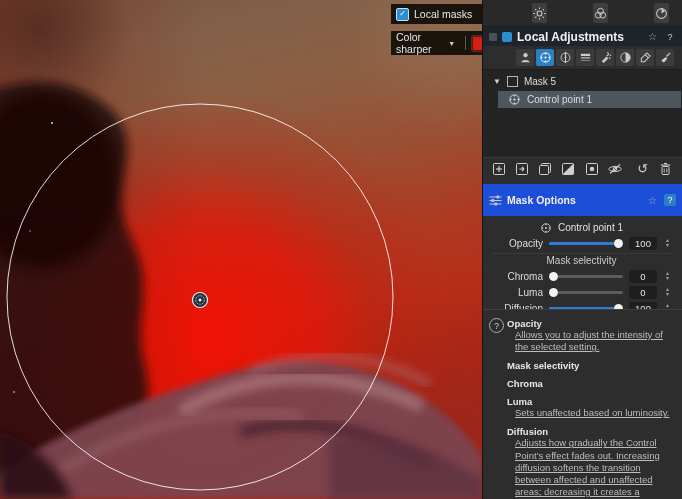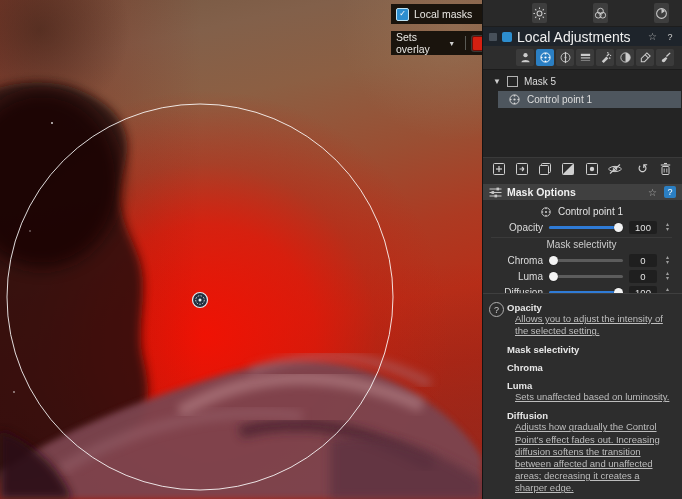--- a/index.html
+++ b/index.html
@@ -33,41 +33,41 @@
   .panel{position:absolute;left:482px;top:0;width:200px;height:499px;background:#2d2d2d;border-left:1px solid #141414;box-sizing:border-box;display:flex;flex-direction:column;}
 
   .top-toolbar{height:26px;flex:none;background:#292929;border-bottom:1px solid #1d1d1d;display:flex;align-items:center;padding:0 5px;gap:2px;}
   .tab-btn{flex:1;height:20px;background:#3e3e3e;border-radius:2px;display:flex;align-items:center;justify-content:flex-start;color:#c9c9c9;margin-left:44px;}
   .tab-btn.active{background:#2b7fc3;color:#fff;}
   .fx-glyph{font-size:11px;font-style:italic;color:#d4d4d4;font-family:"Liberation Serif",serif;}
 
   .la-header{height:19px;flex:none;background:#1e242b;display:flex;align-items:center;gap:5px;padding:0 6px;}
   .grip{width:8px;height:8px;background:#47505a;border-radius:1px;flex:none;}
   .toggle-blue{width:10px;height:10px;background:#2d8ecf;border-radius:2px;flex:none;}
-  .hdr-title{font-size:14px;font-weight:normal;color:#f0f0f0;flex:1;white-space:nowrap;}
+  .hdr-title{font-size:12px;font-weight:bold;color:#f0f0f0;flex:1;white-space:nowrap;}
   .hdr-ico{color:#b5b5b5;font-size:10px;flex:none;padding:0 2px;}
   .help-btn{width:12px;height:12px;border-radius:2px;font-size:9px;color:#cfcfcf;display:flex;align-items:center;justify-content:center;flex:none;}
   .help-btn.active{background:#2b7fc3;color:#fff;}
 
   .tools-row{height:23px;flex:none;display:flex;align-items:center;justify-content:flex-end;gap:2px;padding:0 8px;background:#2d2d2d;}
   .tool-btn{width:18px;height:17px;background:#3b3b3b;border-radius:2px;display:flex;align-items:center;justify-content:center;}
   .tool-btn.active{background:#2b7fc3;}
 
   .mask-list{flex:none;height:88px;background:#242424;border-top:1px solid #1c1c1c;padding-top:3px;font-size:10px;color:#ddd;box-sizing:border-box;}
   .group-row{height:17px;display:flex;align-items:center;gap:6px;padding-left:10px;}
   .caret-exp{color:#cfcfcf;font-size:8px;}
   .mask-chk{width:9px;height:9px;border:1px solid #b2b2b2;background:transparent;flex:none;}
   .cp-row{height:17px;display:flex;align-items:center;gap:6px;margin:1px 1px 0 15px;background:#4e565e;padding-left:10px;}
   .row-label{white-space:nowrap;}
 
   .actions-bar{height:21px;flex:none;display:flex;align-items:center;gap:5px;padding:0 7px;border-top:1px solid #3a3a3a;background:#2d2d2d;}
   .act-btn{width:19px;height:17px;display:flex;align-items:center;justify-content:center;}
   .reset-glyph{font-size:13px;color:#cfcfcf;line-height:1;}
 
-  .mo-header{height:16px;flex:none;background:#404040;display:flex;align-items:center;gap:5px;padding:0 6px;margin-top:5px;}
+  .mo-header{height:16px;flex:none;background:#1d4ed8;display:flex;align-items:center;gap:5px;padding:8px 6px;margin-top:5px;}
   .mo-title{font-size:10.5px;font-weight:bold;color:#f0f0f0;flex:1;}
 
   .options-body{flex:none;height:93px;box-sizing:border-box;padding:4px 10px 0 8px;background:#2d2d2d;overflow:hidden;}
   .cp-label-row{display:flex;align-items:center;justify-content:center;gap:6px;height:15px;color:#e2e2e2;font-size:10px;}
   .slider-row{display:flex;align-items:center;height:16px;gap:6px;}
   .slider-row .lbl{width:52px;text-align:right;font-size:10px;color:#dcdcdc;flex:none;white-space:nowrap;}
   .track{flex:1;position:relative;height:3px;background:#5c5c5c;border-radius:2px;}
   .fill{position:absolute;left:0;top:0;height:3px;background:#2f7bd6;border-radius:2px;}
   .knob{position:absolute;top:-3px;width:9px;height:9px;background:#f3f3f3;border-radius:50%;box-shadow:0 0 1px #000;}
   .val-box{width:28px;height:13px;background:#1f1f1f;border-radius:2px;color:#e2e2e2;font-size:9.5px;display:flex;align-items:center;justify-content:center;flex:none;}
@@ -130,21 +130,21 @@
         <circle cx="200" cy="300" r="1.5" fill="#eef2f5"></circle>
       </g>
     </svg>
 
     <div class="float-box" id="showMasksBox">
       <span class="chk-blue">✓</span>
       <span>Local masks</span>
     </div>
 
     <div class="float-box" id="colorOverlayBox">
-      <span>Sets overlay</span>
+      <span>Color sharper</span>
       <span class="overlay-caret">▼</span>
       <span class="flex1"></span>
       <span class="vdiv"></span>
       <span class="swatch" id="overlaySwatch" style="background: rgb(212, 32, 17);"></span>
     </div>
   </div>
 
   <div class="panel">
 
     <div class="top-toolbar">

